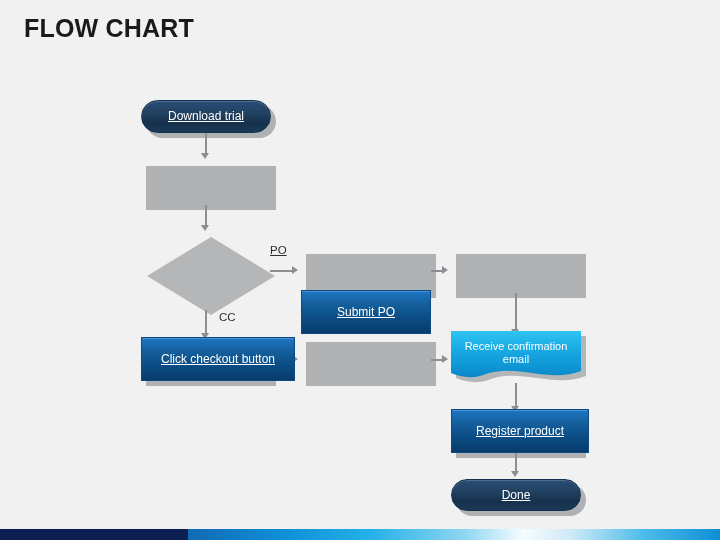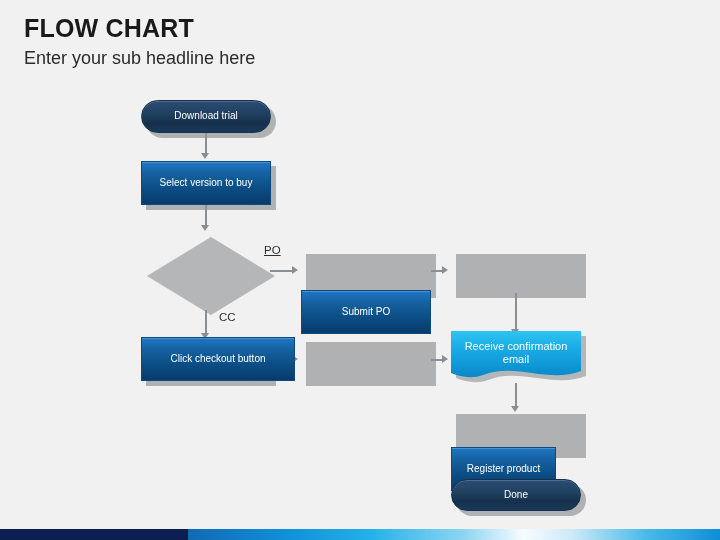--- a/index.html
+++ b/index.html
@@ -39,23 +39,24 @@
 
   
   .node {
     position: absolute;
     box-sizing: border-box;
     display: flex;
     align-items: center;
     justify-content: center;
     text-align: center;
     color: #ffffff;
-    font-size: 10px;
+    font-size: 12px;
     line-height: 1.22;
     z-index: 3;
+    text-decoration: underline;
   }
   .node .lbl { display: block; padding: 0 6px; }
 
   
   .shadow {
     position: absolute;
     background: rgba(120,124,128,0.55);
     z-index: 1;
     filter: blur(0.4px);
   }
@@ -182,21 +183,20 @@
       #8ed6f2 52%, #f6fcff 63%, #cfeaf8 72%,
       #49bbe9 86%, #0f8ed6 100%);
   }
 </style>
 </head>
 <body>
 
 <div id="slide">
 
   <div id="title">FLOW CHART</div>
-  <div id="subtitle">Enter your sub headline here</div>
 
   <div class="conn conn-v" style="left:205px; top:133px; height:21px;"></div>
   <div class="arrow-down" style="left:201px; top:153px;"></div>
 
   <div class="conn conn-v" style="left:205px; top:205px; height:21px;"></div>
   <div class="arrow-down" style="left:201px; top:225px;"></div>
 
   <div class="conn conn-h" style="left:270px; top:270px; width:24px;"></div>
   <div class="arrow-right" style="left:292px; top:266px;"></div>
 
@@ -214,32 +214,29 @@
 
   <div class="conn conn-h" style="left:431px; top:359px; width:13px;"></div>
   <div class="arrow-right" style="left:442px; top:355px;"></div>
 
   <div class="conn conn-v" style="left:515px; top:383px; height:25px;"></div>
   <div class="arrow-down" style="left:511px; top:406px;"></div>
 
   <div class="conn conn-v" style="left:515px; top:453px; height:20px;"></div>
   <div class="arrow-down" style="left:511px; top:471px;"></div>
 
-  <div class="edge-label" style="left:264px; top:244px;text-decoration:underline;">PO</div>
+  <div class="edge-label" style="left:270px; top:244px;text-decoration:underline;">PO</div>
   <div class="edge-label" style="left:219px; top:311px;">CC</div>
 
   <div class="shadow pill-shadow" style="left:146px; top:105px; width:130px; height:33px;"></div>
   <div class="node pill" style="left:141px; top:100px; width:130px; height:33px;">
     <span class="lbl">Download trial</span>
   </div>
 
   <div class="shadow" style="left:146px; top:166px; width:130px; height:44px;"></div>
-  <div class="node rect" style="left:141px; top:161px; width:130px; height:44px;">
-    <span class="lbl">Select version to buy</span>
-  </div>
 
   <div class="diamond-shadow" style="left:147px; top:237px; width:128px; height:78px;"></div>
 
   <div class="shadow" style="left:306px; top:254px; width:130px; height:44px;"></div>
   <div class="node rect" style="left:301px; top:249px; width:130px; height:44px;margin-top:41px;">
     <span class="lbl">Submit PO</span>
   </div>
 
   <div class="shadow" style="left:456px; top:254px; width:130px; height:44px;"></div>
 
@@ -269,21 +266,21 @@
     </svg>
     <div class="doc-label">
       <div>
         <div>Receive confirmation</div>
         <div>email</div>
       </div>
     </div>
   </div>
 
   <div class="shadow" style="left:456px; top:414px; width:130px; height:44px;"></div>
-  <div class="node rect" style="left:451px; top:409px; width:105px; height:44px;margin-top:38px;">
+  <div class="node rect" style="left:451px; top:409px; width:138px; height:44px;">
     <span class="lbl">Register product</span>
   </div>
 
   <div class="shadow pill-shadow" style="left:456px; top:484px; width:130px; height:32px;"></div>
   <div class="node pill" style="left:451px; top:479px; width:130px; height:32px;">
     <span class="lbl">Done</span>
   </div>
 
   <div id="footer">
     <div id="footer-left"></div>

